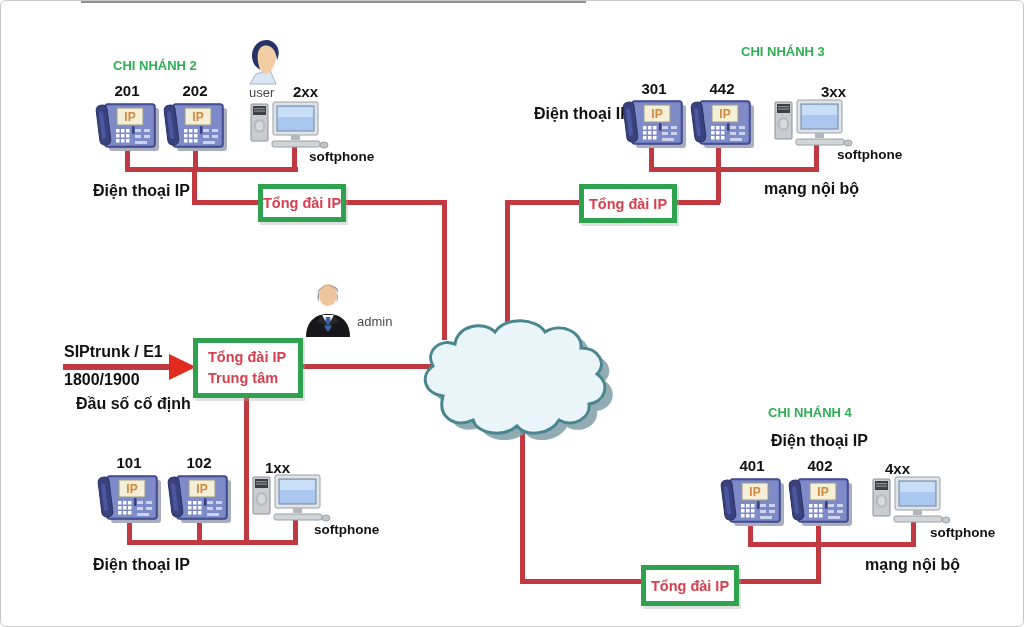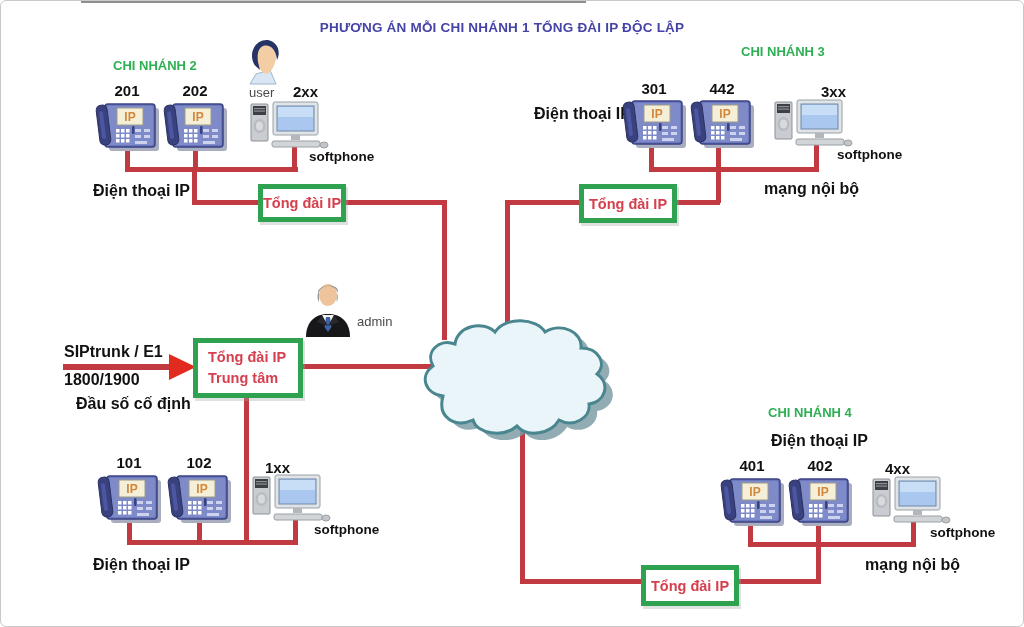--- a/index.html
+++ b/index.html
@@ -37,21 +37,20 @@
   .topline{position:absolute;left:80px;top:0;width:505px;height:2px;background:#8f8f8f;}
   .icon-slot{position:absolute;}
   svg{display:block;}
 </style>
 </head>
 <body>
 
 <div id="stage">
 
   <div class="topline"></div>
-  <div class="title">PHƯƠNG ÁN MỖI CHI NHÁNH 1 TỔNG ĐÀI IP ĐỘC LẬP</div>
 
   <div class="line" style="left:124px;top:147px;width:5px;height:21px"></div>
   <div class="line" style="left:192px;top:147px;width:5px;height:21px"></div>
   <div class="line" style="left:124px;top:166px;width:173px;height:5px"></div>
   <div class="line" style="left:291px;top:145px;width:5px;height:23px"></div>
   <div class="line" style="left:191px;top:169px;width:5px;height:33px"></div>
   <div class="line" style="left:191px;top:199px;width:70px;height:5px"></div>
   <div class="line" style="left:344px;top:199px;width:102px;height:5px"></div>
   <div class="line" style="left:441px;top:199px;width:5px;height:140px"></div>
 

